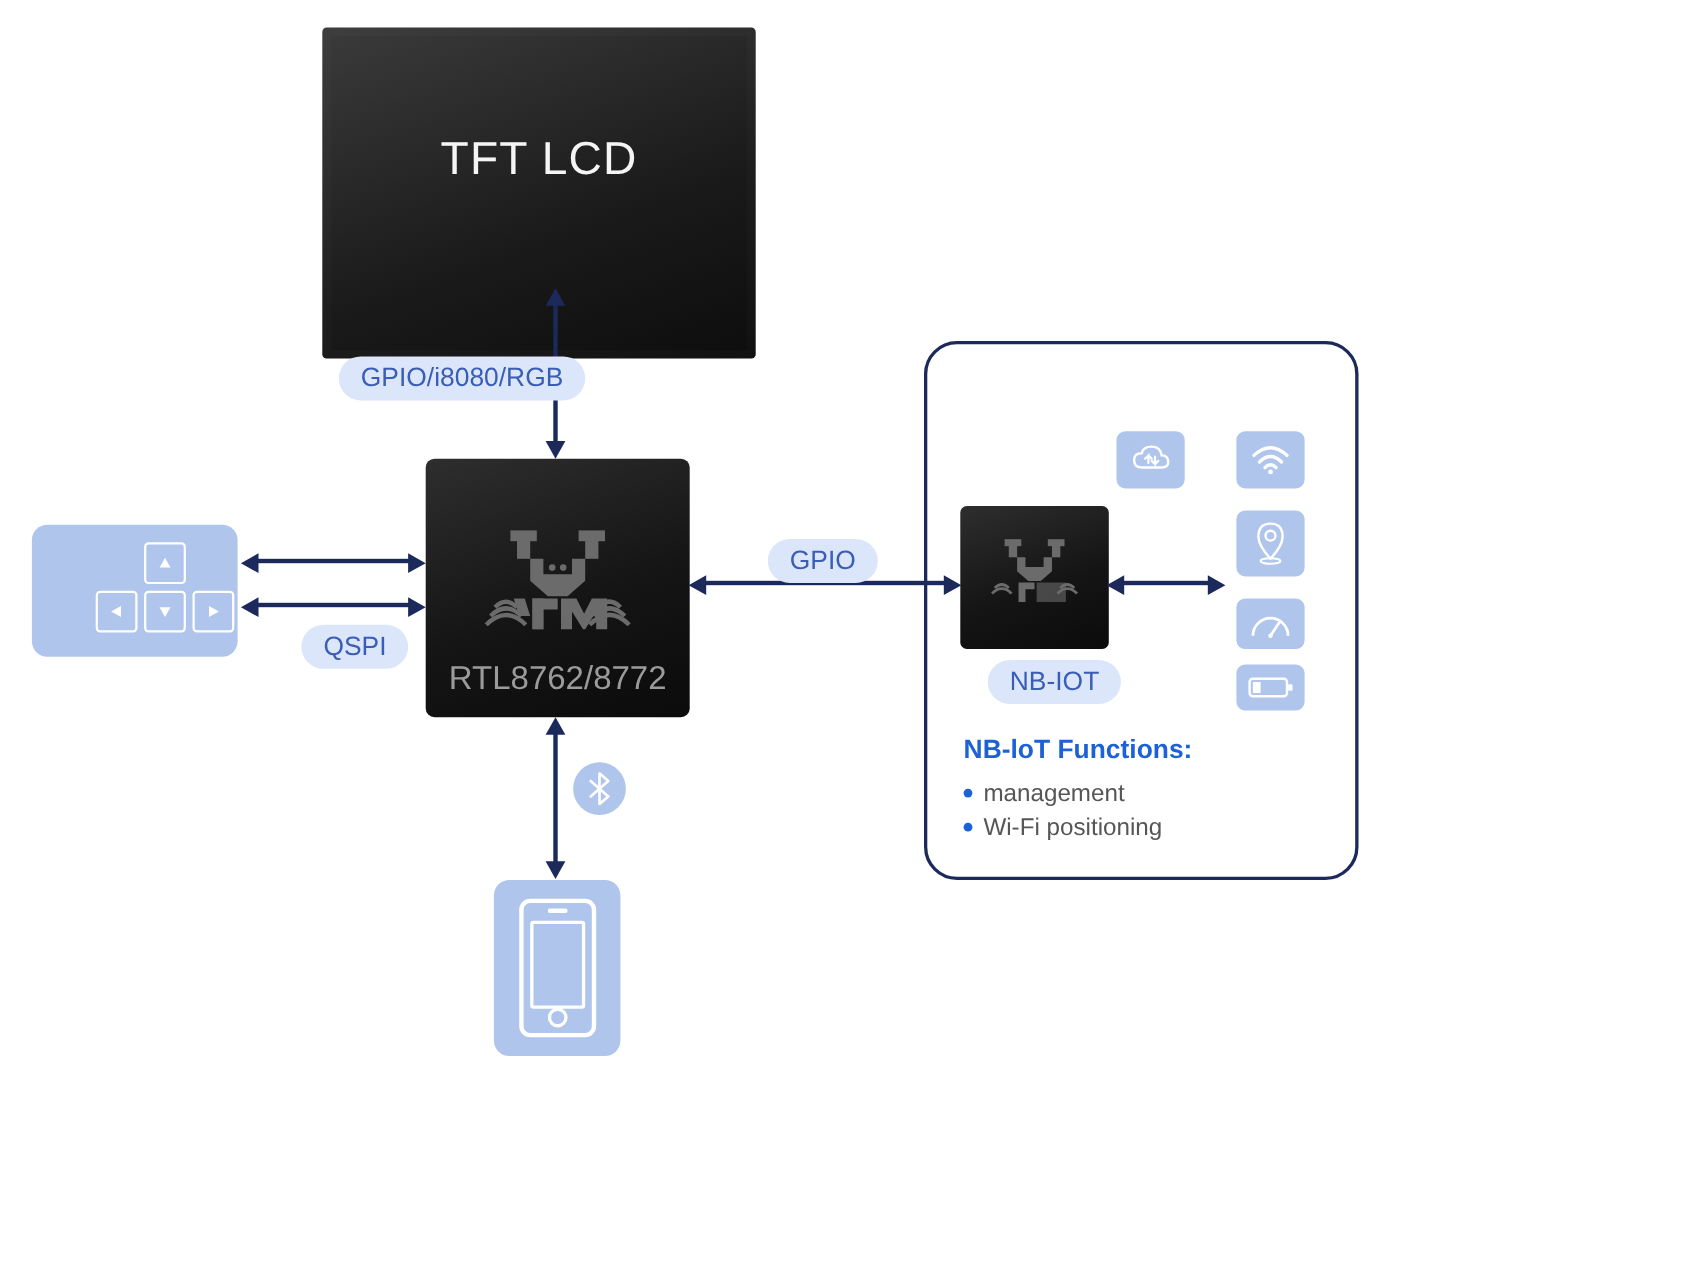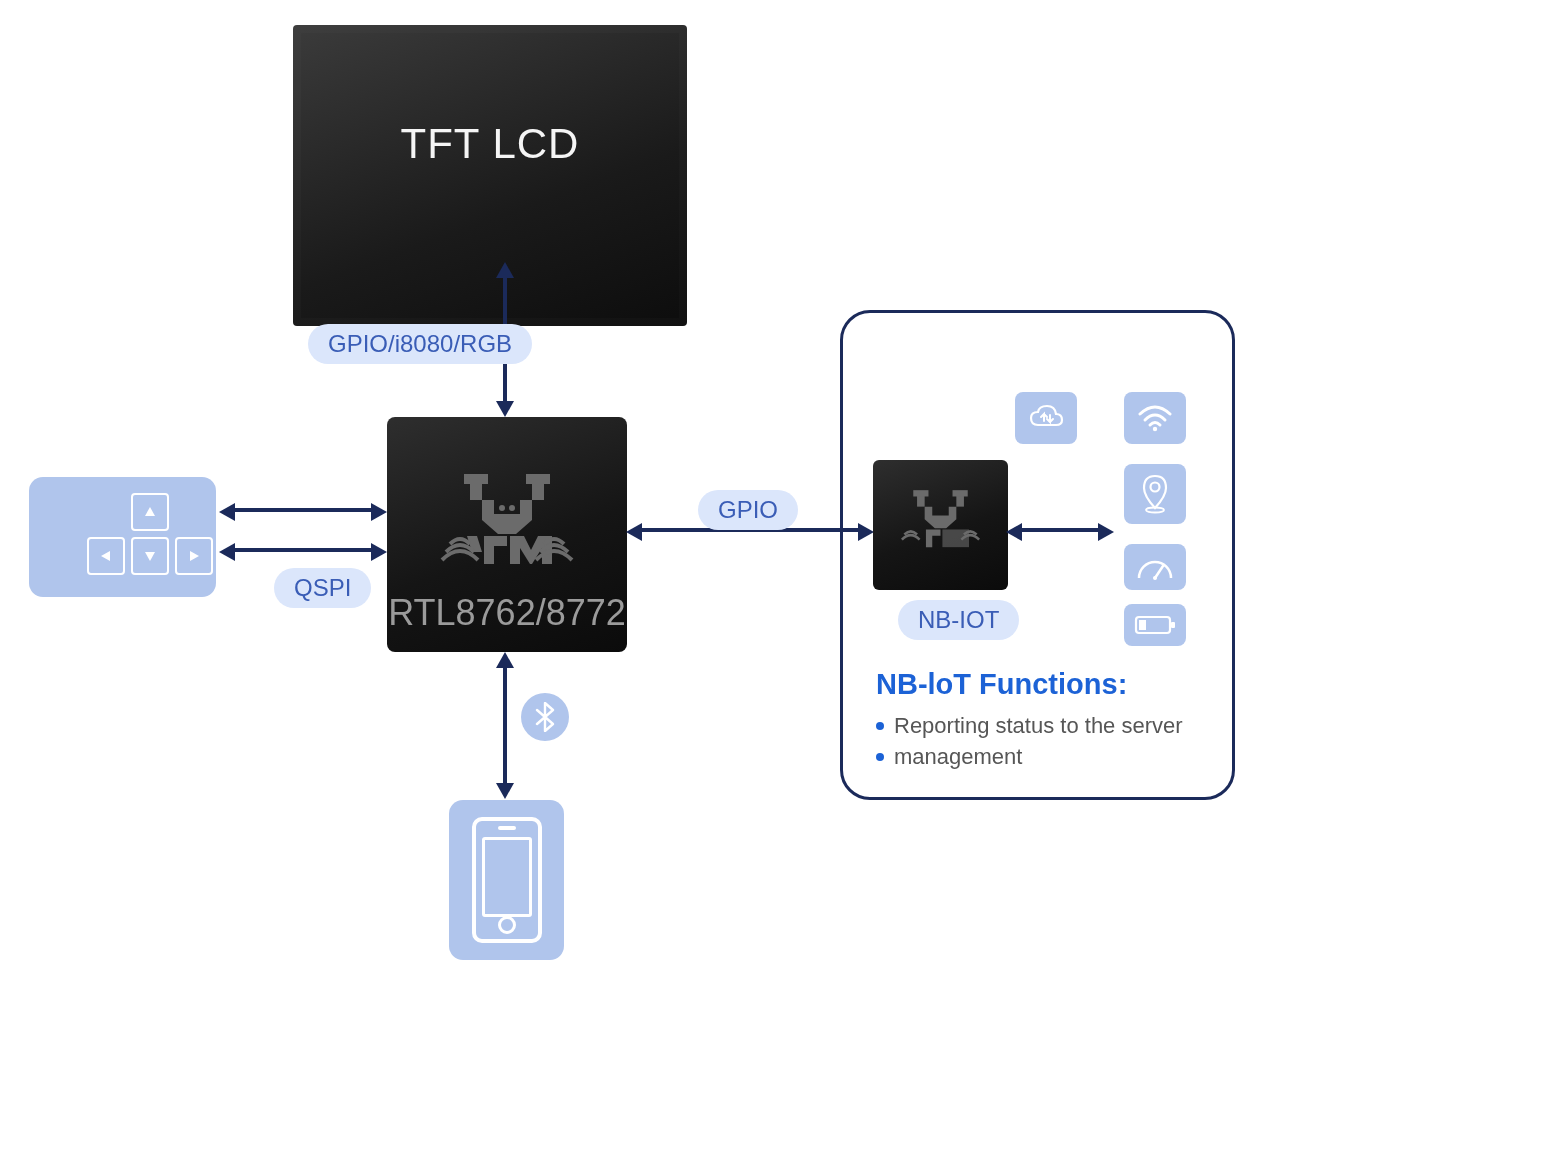--- a/index.html
+++ b/index.html
@@ -39,21 +39,21 @@
     background: linear-gradient(160deg, #2e2e2e 0%, #151515 55%, #0b0b0b 100%);
     border-radius: 8px;
     display: flex; flex-direction: column;
     align-items: center; justify-content: flex-end;
     padding-bottom: 18px;
     gap: 8px;
   }
   .chip-main svg { margin-top: 30px; }
   .chip-label {
     color: #9b9b9b;
-    font-size: 36px;
+    font-size: 30px;
     font-weight: 400;
   }
 
   
   .chip-nb {
     position: absolute;
     left: 873px; top: 460px;
     width: 135px; height: 130px;
     background: linear-gradient(160deg, #2e2e2e 0%, #151515 55%, #0b0b0b 100%);
     border-radius: 6px;
@@ -144,21 +144,21 @@
     border: 3px solid #1b2a5a;
     border-radius: 30px;
   }
   .nb-functions {
     position: absolute;
     left: 876px; top: 668px;
     width: 340px;
   }
   .nb-functions h3 {
     color: #1c62d6;
-    font-size: 29px;
+    font-size: 24px;
     font-weight: 600;
     margin-bottom: 10px;
   }
   .nb-functions ul { list-style: none; }
   .nb-functions li {
     color: #565656;
     font-size: 22px;
     line-height: 1.4;
     padding-left: 18px;
     position: relative;
@@ -338,22 +338,22 @@
     <svg width="42" height="22" viewBox="0 0 42 22">
       <rect x="2" y="3" width="34" height="16" rx="3" fill="none" stroke="#ffffff" stroke-width="2.2"></rect>
       <rect x="37" y="8" width="4" height="6" rx="1" fill="#ffffff"></rect>
       <rect x="5" y="6" width="7" height="10" fill="#ffffff"></rect>
     </svg>
   </div>
 
   <div class="nb-functions">
     <h3>NB-loT Functions:</h3>
     <ul>
-      <li>Reporting status to the server</li>
       <li>management</li>
+      <li>Wi-Fi positioning</li>
     </ul>
   </div>
 
   <div class="arrow-line vt" style="left:503px; top:665px; height:120px;"></div>
   <div class="arrowhead ah-up" style="left:496px; top:652px;"></div>
   <div class="arrowhead ah-down" style="left:496px; top:783px;"></div>
 
   <div class="bt">
     <svg width="22" height="30" viewBox="0 0 22 30">
       <path d="M11 1 L11 29 L19 22 L3 8 M11 1 L19 8 L3 22" fill="none" stroke="#ffffff" stroke-width="2.4" stroke-linejoin="round" stroke-linecap="round"></path>

